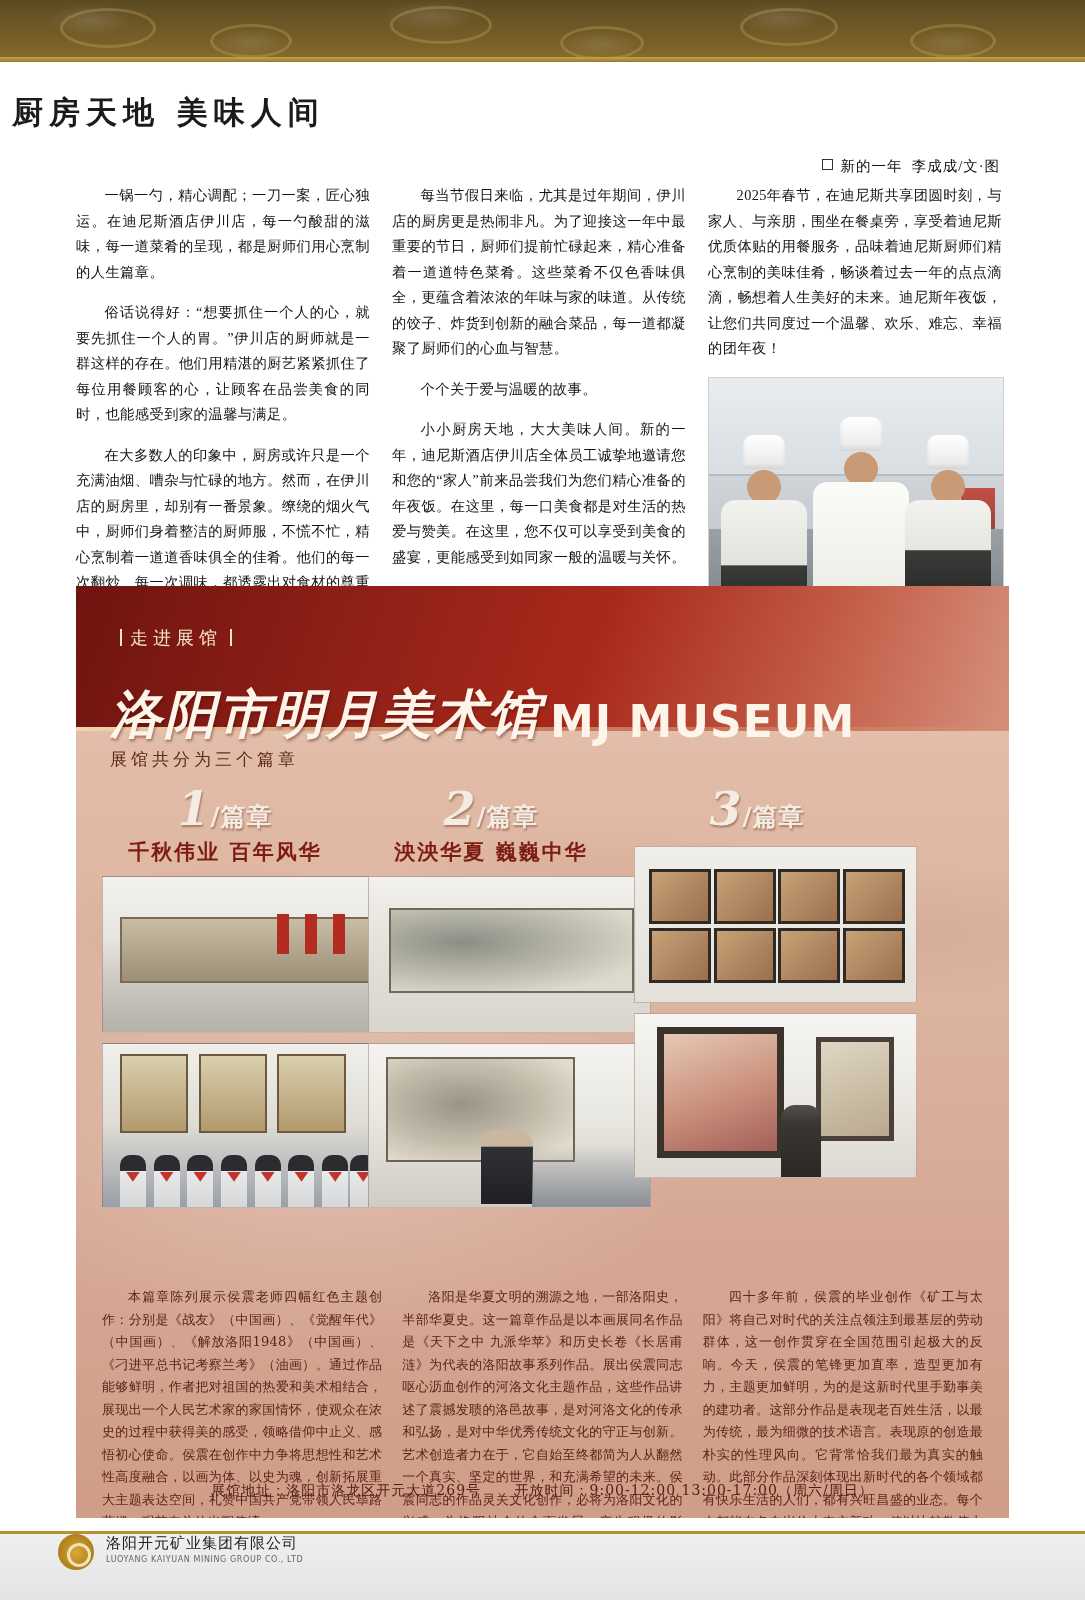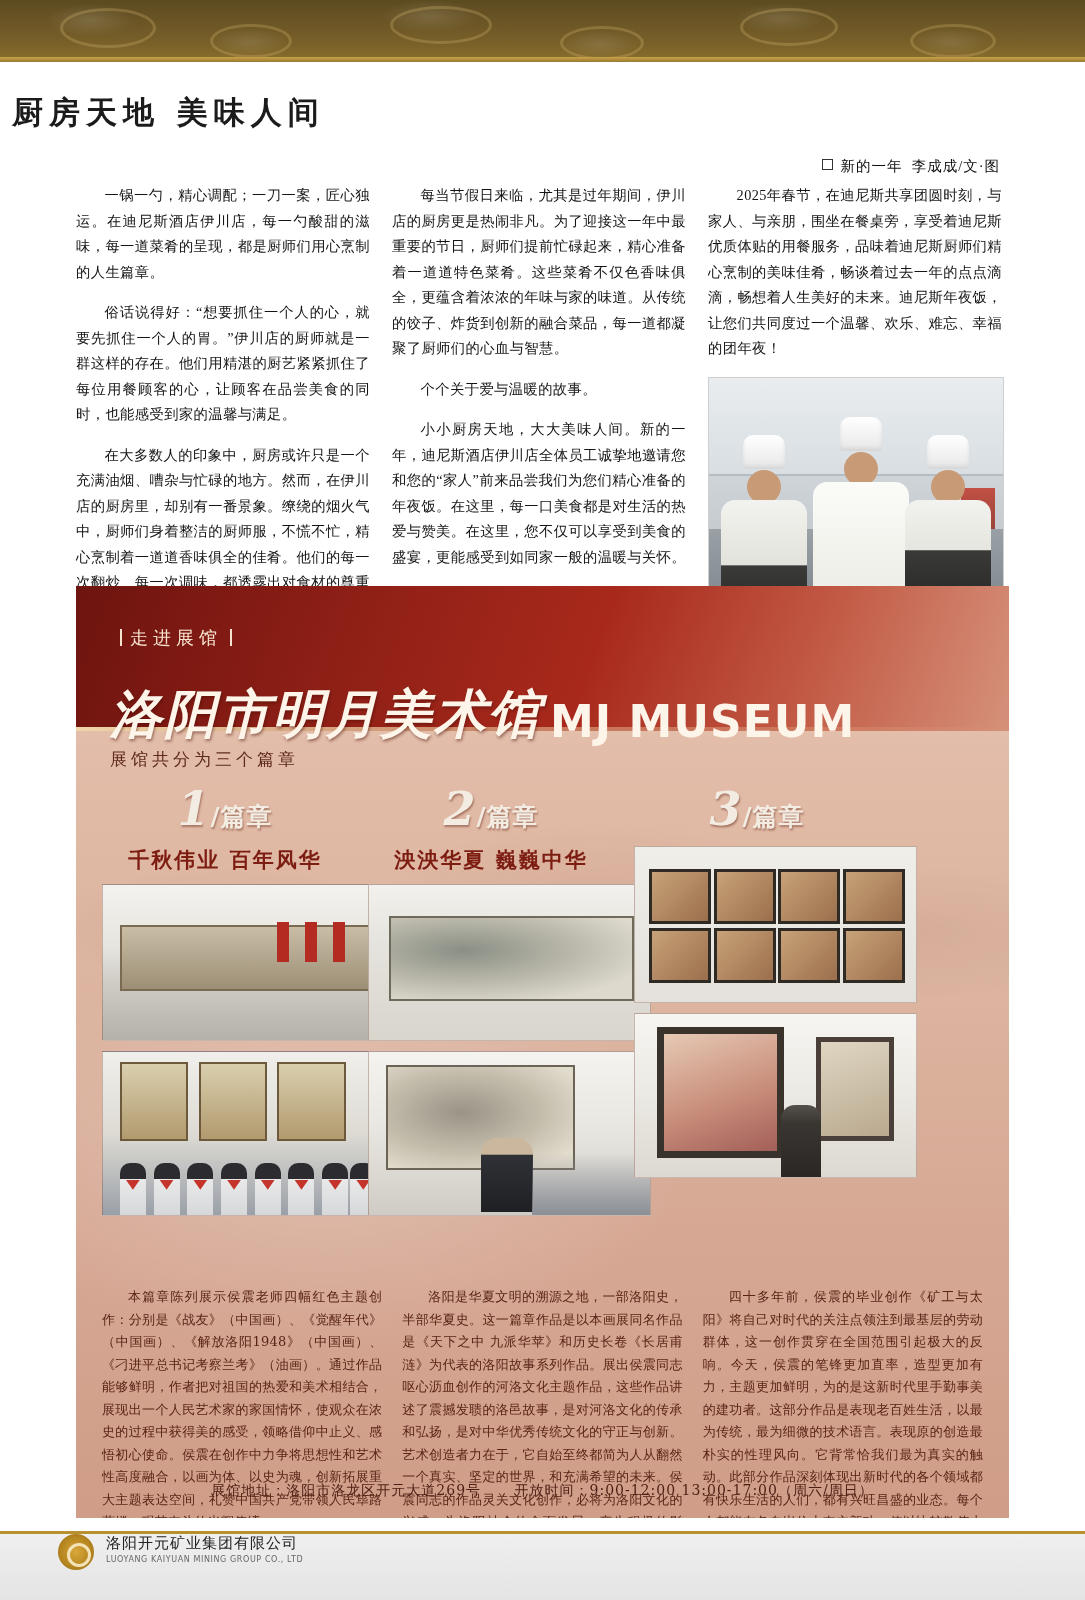--- a/index.html
+++ b/index.html
@@ -247,21 +247,21 @@
     letter-spacing: 1px;
   }
   .chapter-num .big { font-size: 46px; font-style: italic; }
   .chapter-num .sm { font-size: 25px; }
   .chapter-sub {
     text-align: center;
     font-size: 21px;
     font-weight: bold;
     color: #7d1d12;
     letter-spacing: 2px;
-    margin-top: 10px;
+    margin-top: 2px;
     font-family: "DejaVu Serif", serif;
   }
   .ph {
     width: 281px;
     height: 155px;
     margin-top: 10px;
     border: 1px solid rgba(120,70,55,0.35);
     position: relative;
     overflow: hidden;
   }

